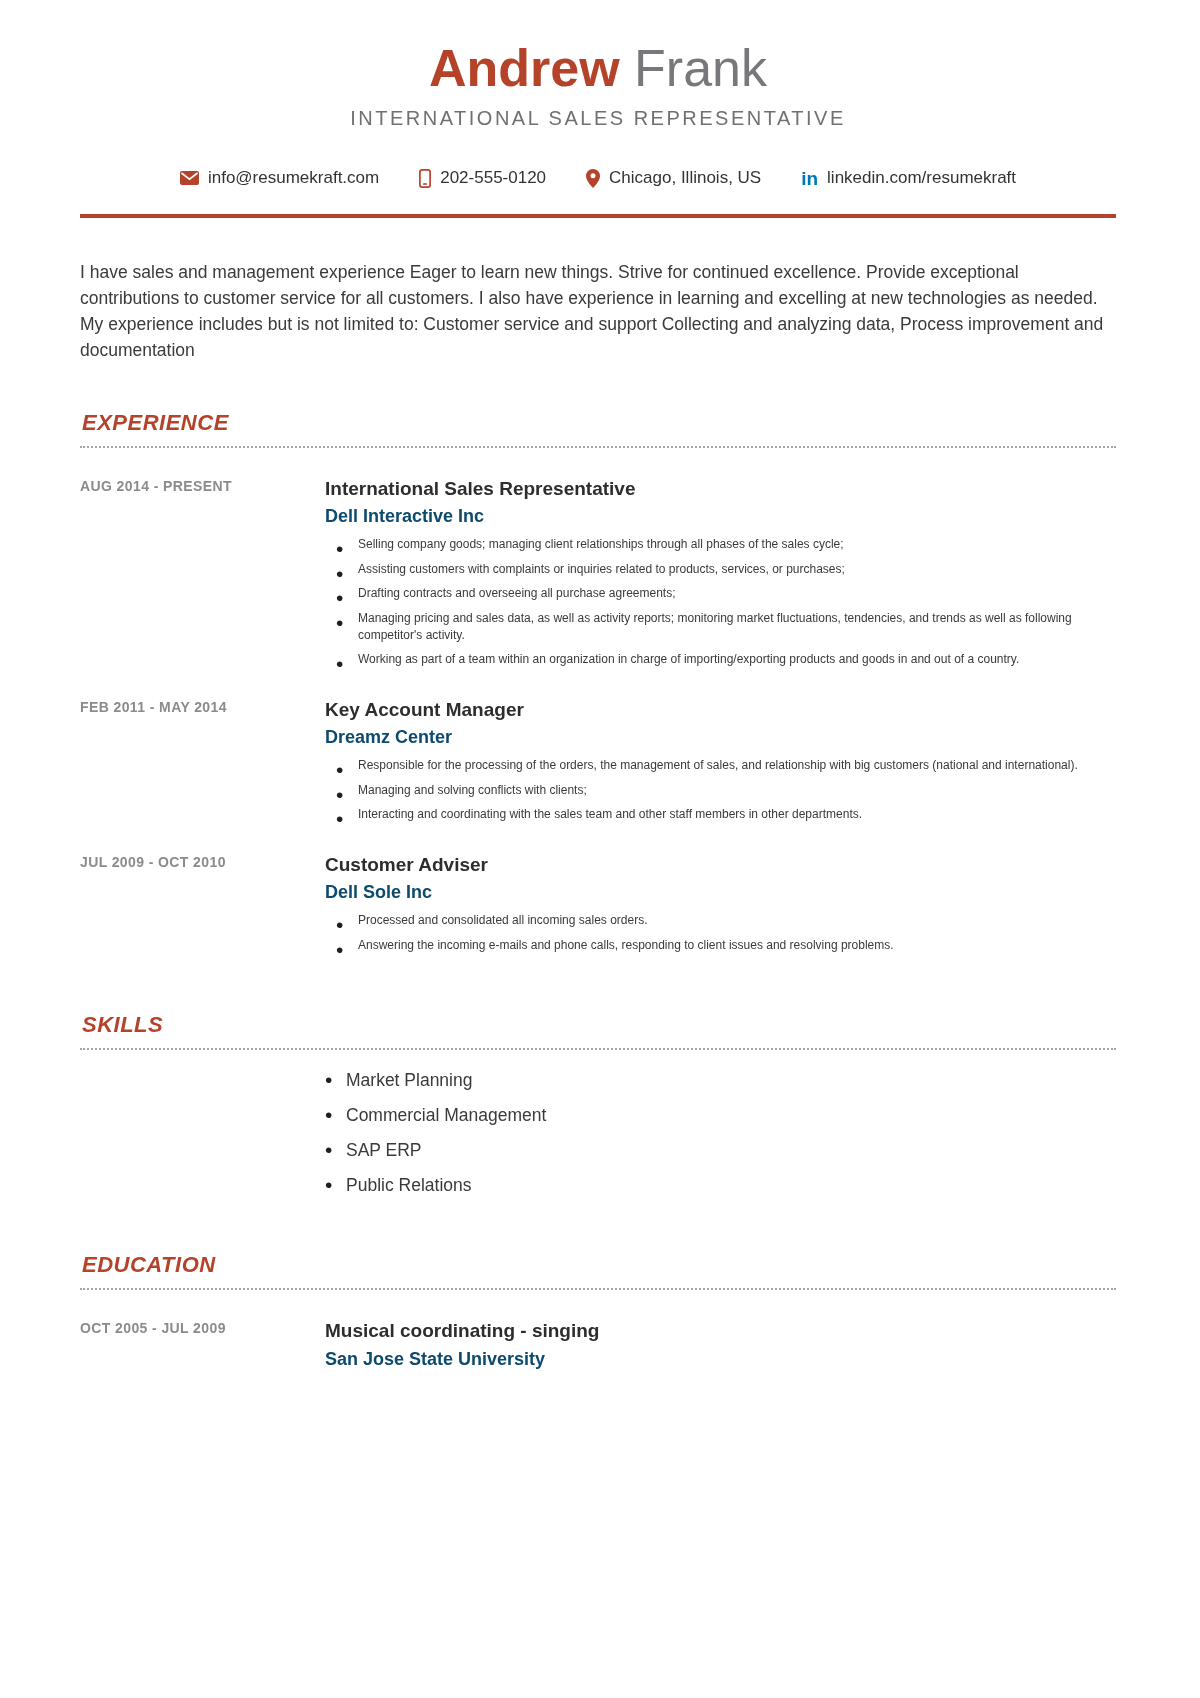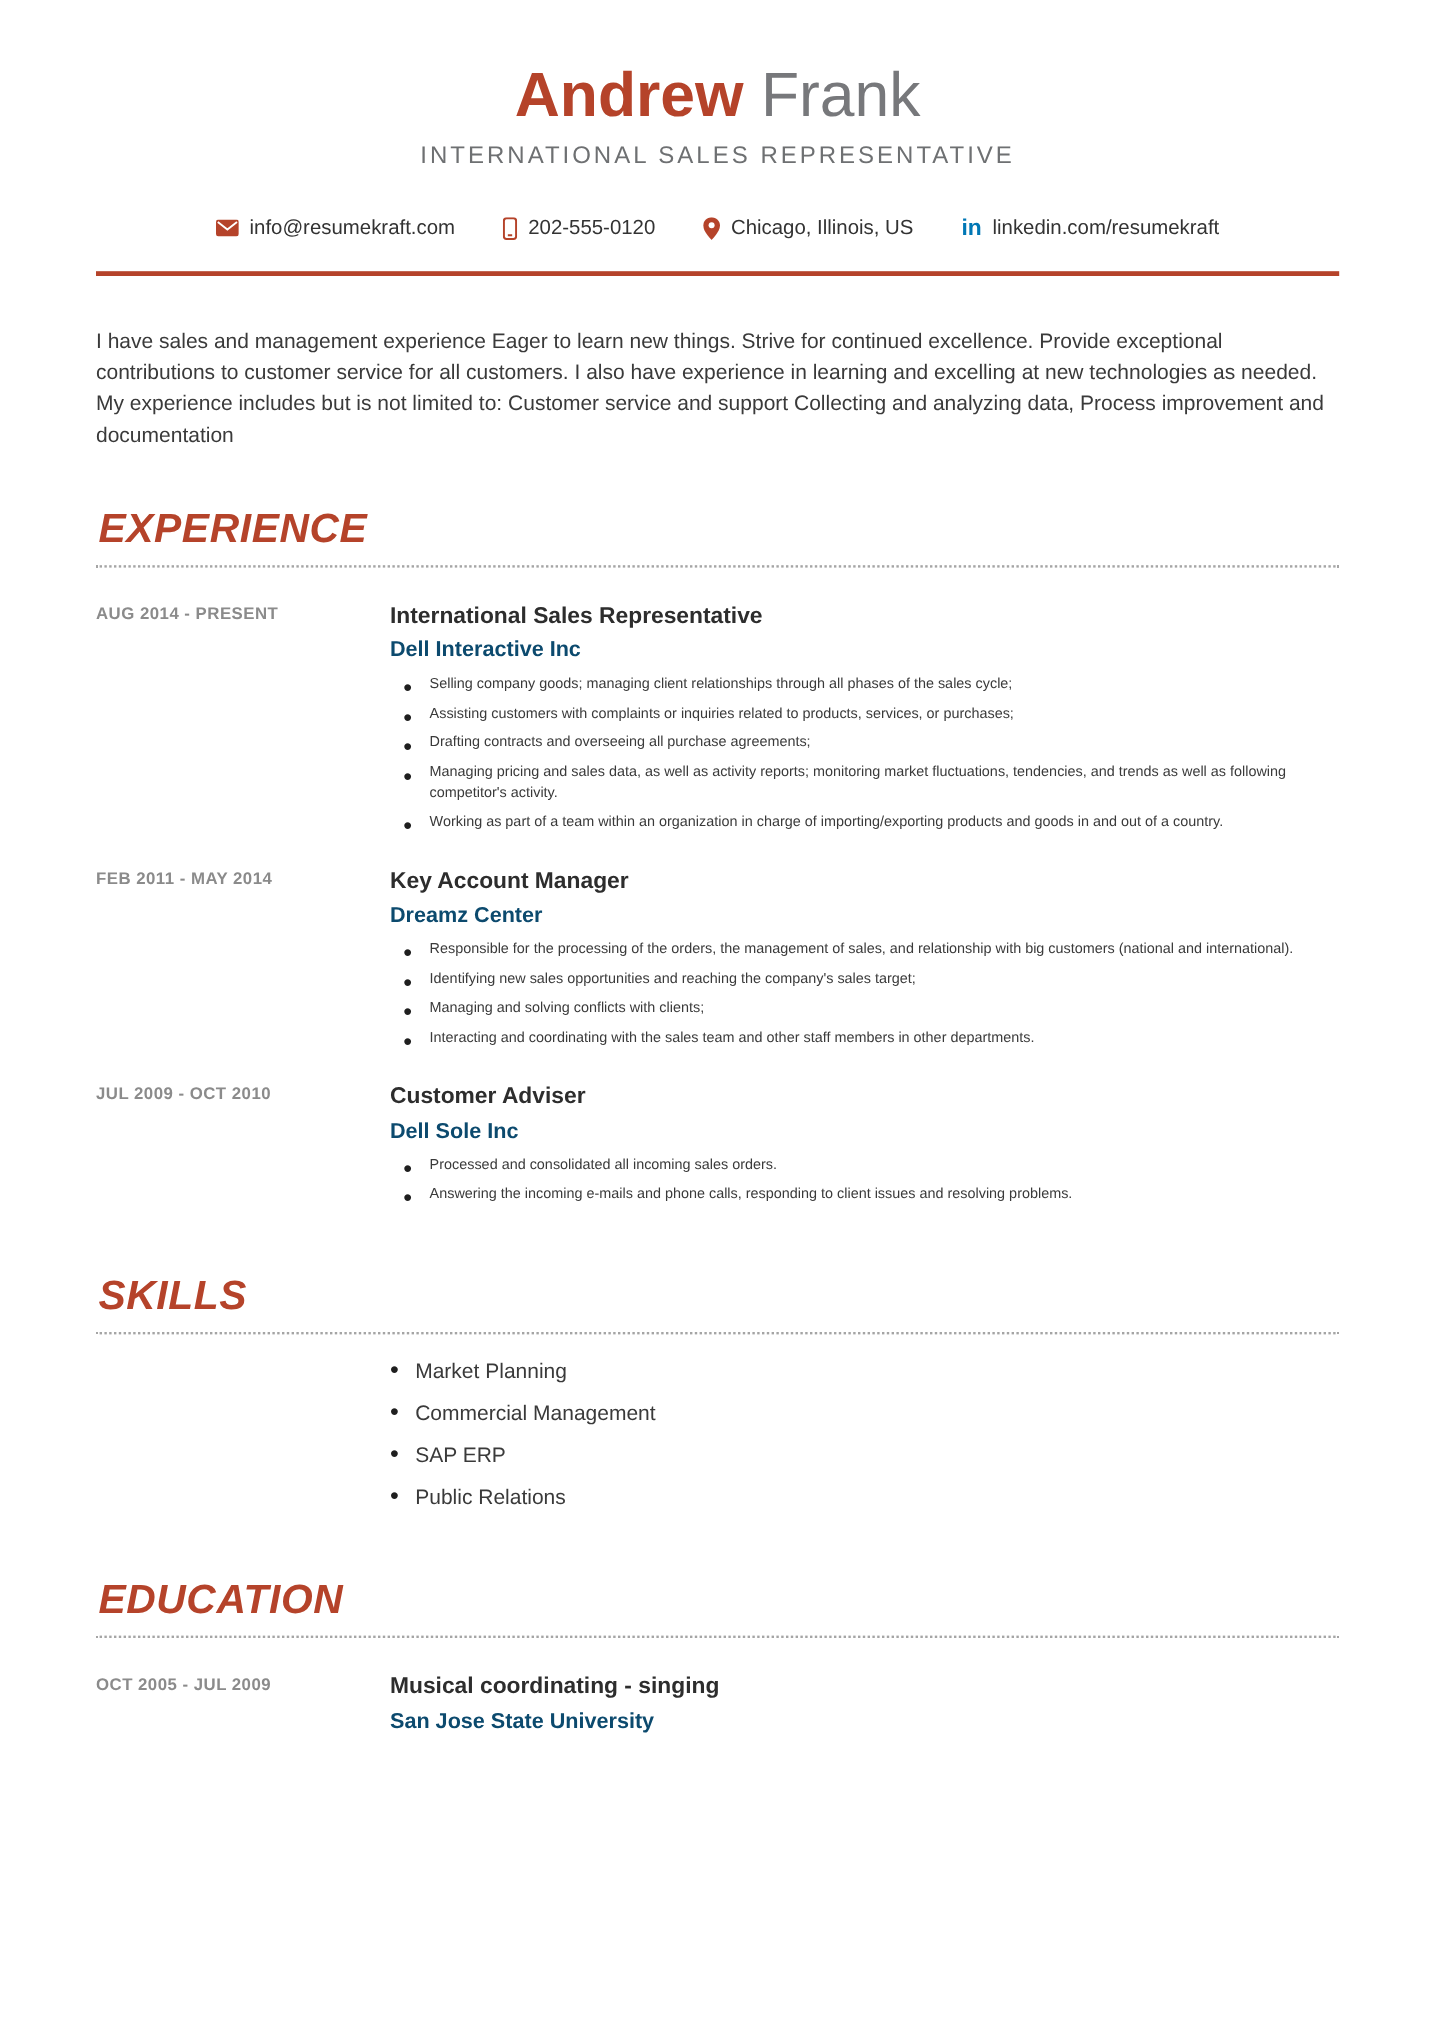--- a/index.html
+++ b/index.html
@@ -4,21 +4,21 @@
 <style>
   * { box-sizing: border-box; }
   html, body { margin: 0; padding: 0; }
   body {
     width: 1200px;
     min-height: 1698px;
     background: #ffffff;
     font-family: "Liberation Sans", "DejaVu Sans", sans-serif;
     color: #3a3a3a;
   }
-  .page { padding: 52px 84px 60px 80px; }
+  .page { padding: 40px 84px 60px 80px; }
 
   
   .header { text-align: center; }
   .name {
     margin: 0;
     font-size: 52px;
     line-height: 1.1;
     font-weight: 700;
     color: var(--accent, #b5432a);
   }
@@ -54,21 +54,21 @@
     margin-top: 42px;
     font-size: 17.5px;
     line-height: 1.48;
     color: #3a3a3a;
   }
 
   
   .section { margin-top: 46px; }
   .section-heading {
     margin: 0 0 10px 2px;
-    font-size: 34px;
+    font-size: 22px;
     font-style: italic;
     font-weight: 700;
     letter-spacing: 0.5px;
     color: var(--accent, #b5432a);
   }
   .dotted-rule { border-bottom: 2px dotted #a5a5a5; height: 0; }
 
   
   .entry { display: grid; grid-template-columns: 245px 1fr; margin-top: 28px; }
   .dates {
@@ -171,21 +171,20 @@
       </div>
     </div>
 
     <div class="entry">
       <div class="dates">FEB 2011 - MAY 2014</div>
       <div>
         <div class="jobtitle">Key Account Manager</div>
         <div class="company">Dreamz Center</div>
         <ul class="bullets">
           <li>Responsible for the processing of the orders, the management of sales, and relationship with big customers (national and international).</li>
-          <li>Identifying new sales opportunities and reaching the company's sales target;</li>
           <li>Managing and solving conflicts with clients;</li>
           <li>Interacting and coordinating with the sales team and other staff members in other departments.</li>
         </ul>
       </div>
     </div>
 
     <div class="entry">
       <div class="dates">JUL 2009 - OCT 2010</div>
       <div>
         <div class="jobtitle">Customer Adviser</div>

